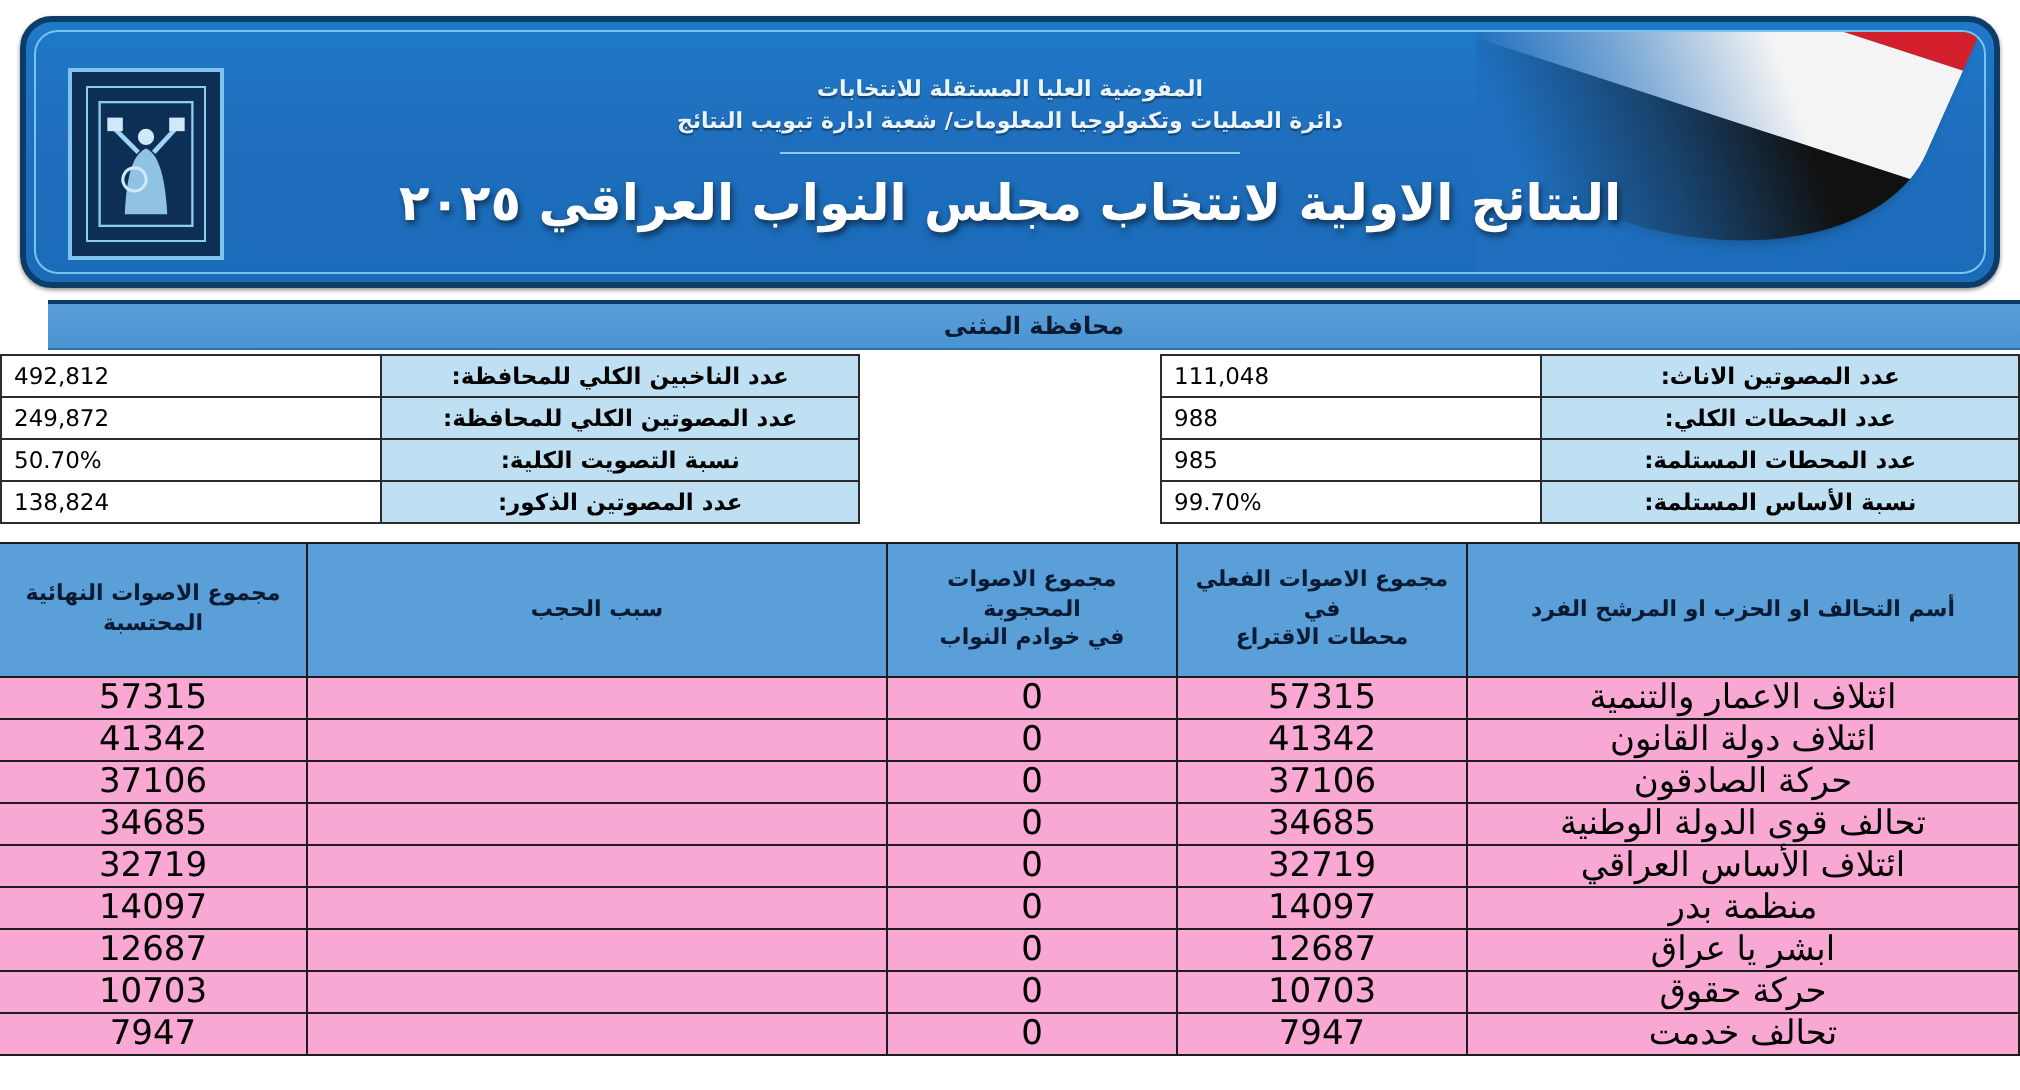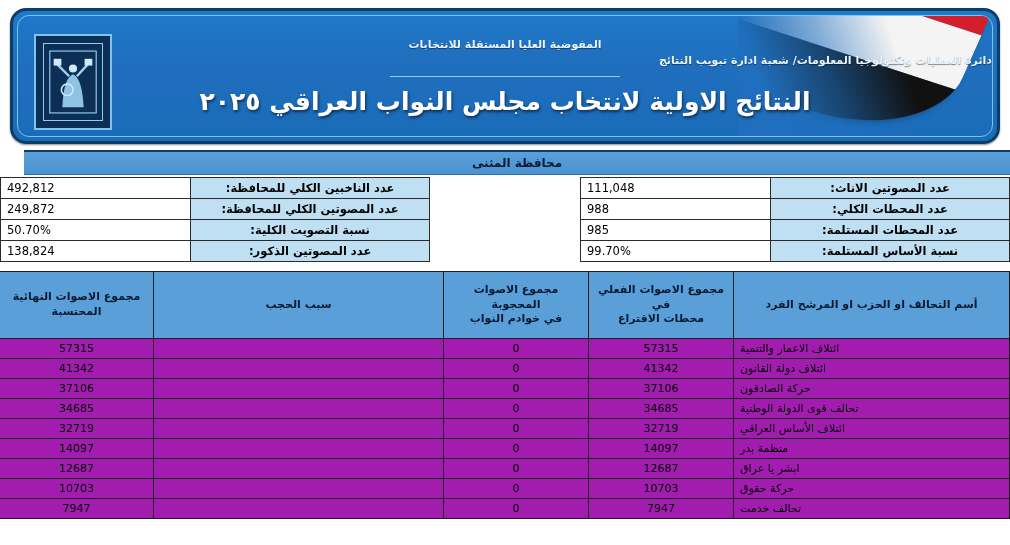--- a/index.html
+++ b/index.html
@@ -114,21 +114,20 @@
     font-weight: bold;
     letter-spacing: 0.2px;
     text-shadow: 0 1px 1px rgba(0,0,0,0.45);
     margin-bottom: 3px;
   }
   .org-line-2 {
     color: #eaf4fb;
     font-size: 11px;
     font-weight: bold;
     text-shadow: 0 1px 1px rgba(0,0,0,0.45);
-    text-align: right;
   }
   .rule {
     width: 230px;
     height: 1px;
     background: #a9d7f2;
     margin: 9px auto 0 auto;
     opacity: 0.85;
   }
   .main-title {
     margin-top: 10px;
@@ -212,26 +211,26 @@
     font-size: 11px;
     font-weight: bold;
     color: #0a1b33;
     padding: 2px 4px;
     line-height: 1.35;
     vertical-align: middle;
   }
   table.results td {
     border: 1px solid #1d1d1d;
     height: 19px;
-    font-size: 11px;
+    font-size: 17px;
     padding: 0 6px;
-    background: #a21caf;
+    background: #f9a8d4;
     vertical-align: middle;
   }
-  td.c-name   { text-align: left; }
+  td.c-name   { text-align: center; }
   td.c-num    { text-align: center; direction: ltr; }
   td.c-reason { text-align: center; }
 </style>
 </head>
 <body>
 
 <div class="banner-outer">
   <div class="banner-inner">
 
     <div class="flag-wrap">

